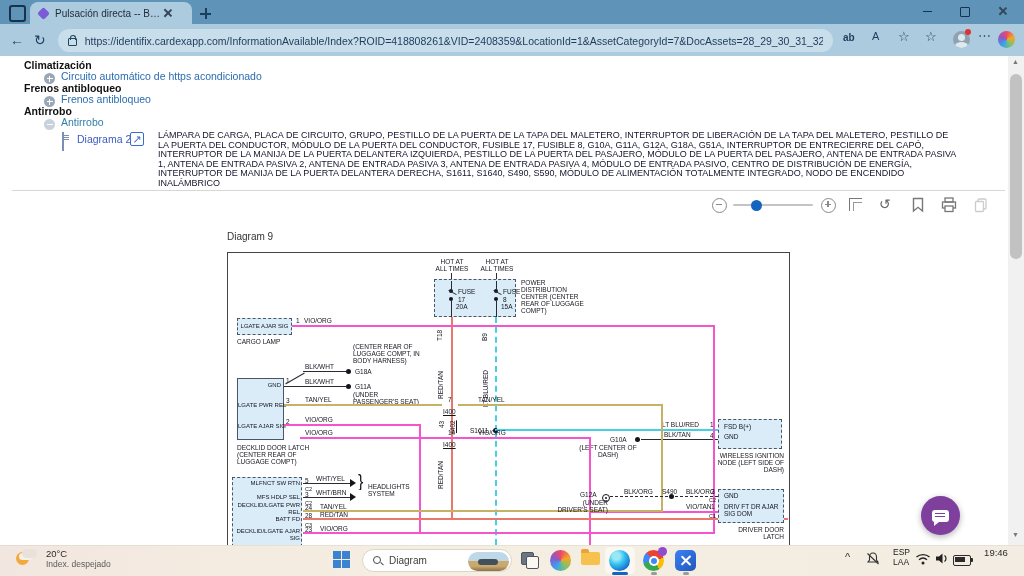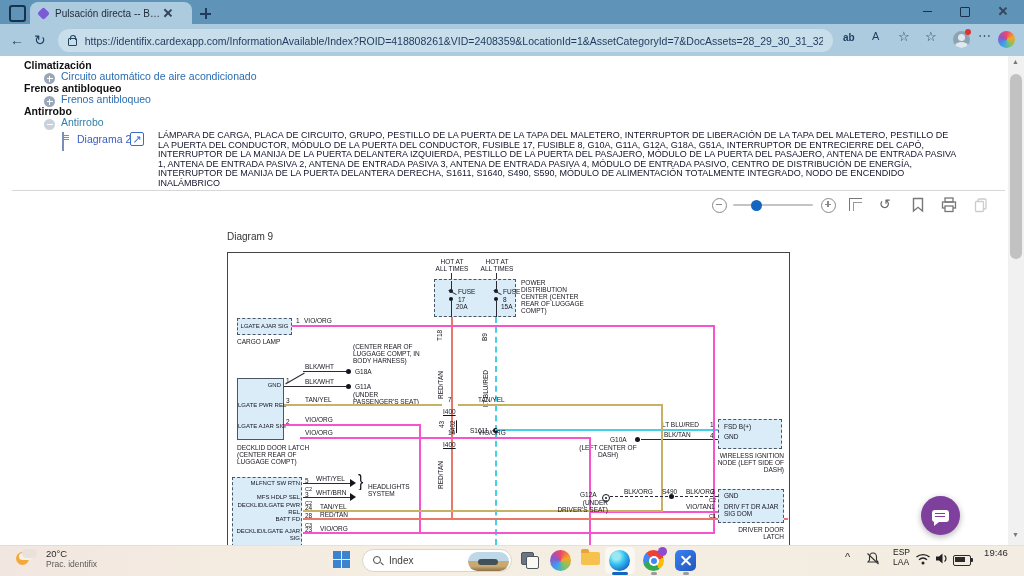--- a/index.html
+++ b/index.html
@@ -160,21 +160,21 @@
   <span class="rico" style="left:898px;font-size:13px;top:29px;">☆</span>
   <span class="rico" style="left:925px;font-size:13px;top:29px;">☆</span>
   <span class="avatar"></span>
   <span class="badge"></span>
   <span class="rico" style="left:978px;font-size:13px;top:28px;">⋯</span>
   <span class="a copi" style="left:998px;top:31px;width:17px;height:17px;"></span>
 
   
   <span class="a h" style="left:24px;top:59px;">Climatización</span>
   <span class="exp plus" style="left:44px;top:73px;"></span>
-  <span class="a link" style="left:61px;top:70px;">Circuito automático de aire acondicionado</span>
+  <span class="a link" style="left:61px;top:70px;">Circuito automático de https acondicionado</span>
 
   <span class="a h" style="left:24px;top:82px;">Frenos antibloqueo</span>
   <span class="exp plus" style="left:44px;top:96px;"></span>
   <span class="a link" style="left:61px;top:93px;">Frenos antibloqueo</span>
 
   <span class="a h" style="left:24px;top:105px;">Antirrobo</span>
   <span class="exp dim" style="left:44px;top:119px;"></span>
   <span class="a link" style="left:61px;top:116px;color:#2e7fa8;">Antirrobo</span>
 
   <span class="a docico" style="left:62px;top:133px;"></span>
@@ -384,31 +384,31 @@
   <span class="sarrow" style="top:58px;">▲</span>
   <div id="sthumb"></div>
   <span class="sarrow" style="top:531px;">▼</span>
 
   
   <div id="taskbar"></div>
   <div class="a" style="left:8px;top:545px;width:140px;height:31px;"></div>
   <span class="sun"></span>
   <span class="cloud"></span>
   <span class="a tbt" style="left:46px;top:548px;">20°C</span>
-  <span class="a tbs" style="left:46px;top:559px;">Prac. identifix</span>
+  <span class="a tbs" style="left:46px;top:559px;">Index. despejado</span>
 
   <div class="winlogo">
     <i style="left:0;top:0;"></i>
       <i style="left:9px;top:0;"></i>
       <i style="left:0;top:9px;"></i>
       <i style="left:9px;top:9px;"></i>
   </div>
   <div id="searchpill">
     <span class="mag"></span>
-    <span style="font-size:10px;color:#3c3c3c;">Index</span>
+    <span style="font-size:10px;color:#3c3c3c;">Diagram</span>
     <span class="thumbimg"></span>
   </div>
   <span class="tvico" style="left:521px;top:552px;background:#6b7685;"></span>
   <span class="tvico" style="left:526px;top:556px;"></span>
   <span class="a copi" style="left:550px;top:550px;width:21px;height:21px;"></span>
   <span class="folder"></span>
   <span class="edgebg"></span>
   <span class="edge"></span>
   <span class="runbar" style="left:612px;width:16px;background:#1565c0;"></span>
   <span class="chrome"></span>

